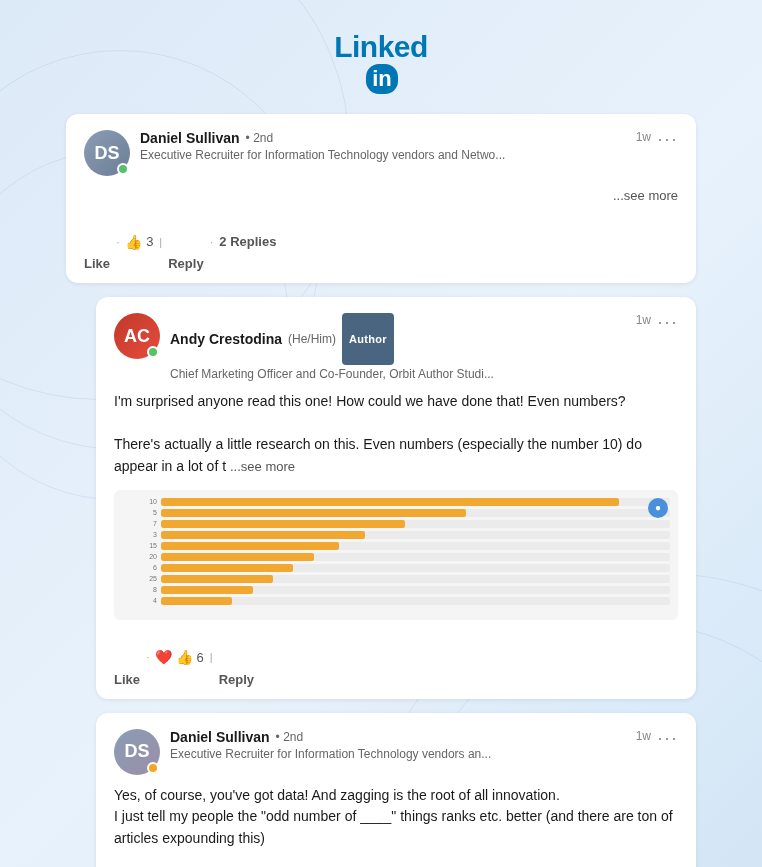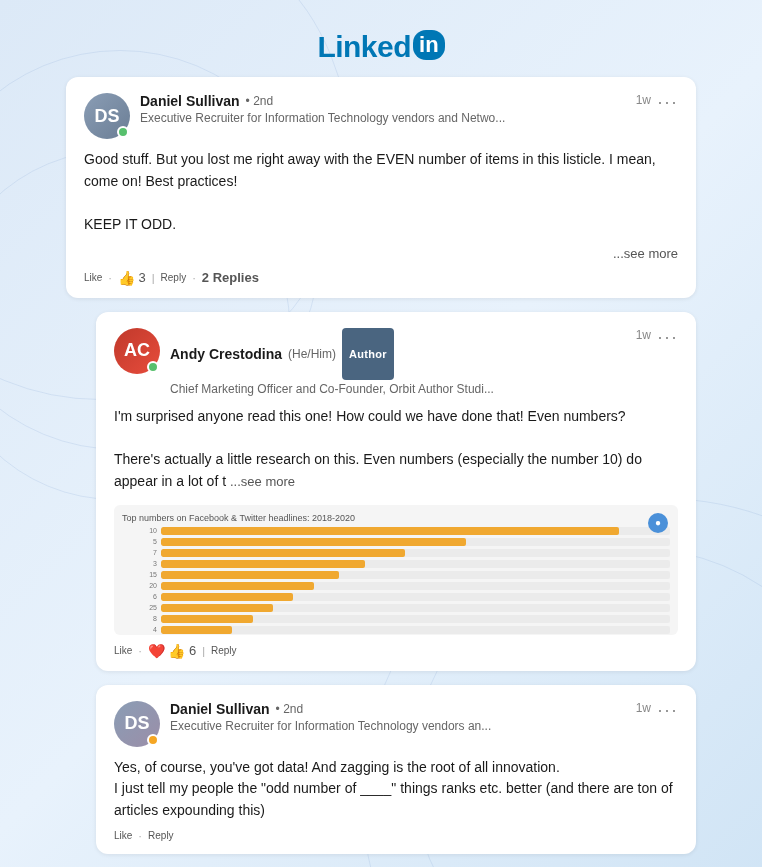--- a/index.html
+++ b/index.html
@@ -23,23 +23,24 @@
       overflow: hidden;
       z-index: 0;
     }
     .bg-circle {
       position: absolute;
       border-radius: 50%;
       border: 1px solid rgba(150,180,220,0.25);
     }
     .linkedin-logo {
       display: flex;
-      align-items: flex-start;
-      margin-bottom: 13px;
+      align-items: center;
+      margin-bottom: 20px;
       z-index: 1;
+      flex-direction: column;
     }
     .linkedin-text {
       font-size: 30px;
       font-weight: 700;
       color: #0077b5;
       letter-spacing: -0.5px;
     }
     .linkedin-in {
       background: #0077b5;
       color: white;
@@ -169,23 +170,24 @@
     .comment-actions {
       display: flex;
       align-items: center;
       gap: 6px;
       margin-top: 8px;
       font-size: 13px;
       color: #666;
     }
     .action-btn {
       color: #555;
-      font-weight: 400;
+      font-weight: 700;
       cursor: pointer;
-      font-size: 10px;
+      font-size: 13px;
+      margin-top: 44px;
     }
     .reaction-group {
       display: flex;
       align-items: center;
       gap: 3px;
     }
     .reaction-emoji {
       font-size: 14px;
     }
     .reaction-count {
@@ -295,24 +297,20 @@
             <span class="degree-badge">• 2nd</span>
           </div>
           <div class="author-title">Executive Recruiter for Information Technology vendors and Netwo...</div>
         </div>
       </div>
       <div class="comment-meta-right">
         <span class="time-label">1w</span>
         <span class="more-dots">···</span>
       </div>
     </div>
-    <div class="comment-body">
-      <span>Good stuff. But you lost me right away with the EVEN number of items in this listicle. I mean, come on! Best practices!</span><br><br>
-      <span>KEEP IT ODD.</span>
-    </div>
     <div style="text-align:right;">
       <span class="see-more">...see more</span>
     </div>
     <div class="comment-actions">
       <span class="action-btn">Like</span>
       <span class="dot-sep">·</span>
       <div class="reaction-group">
         <span class="reaction-emoji">👍</span>
         <span class="reaction-count">3</span>
       </div>
@@ -344,21 +342,20 @@
         <span class="more-dots">···</span>
       </div>
     </div>
     <div class="comment-body">
       <span>I'm surprised anyone read this one! How could we have done that! Even numbers?</span><br><br>
       <span>There's actually a little research on this. Even numbers (especially the number 10) do appear in a lot of t</span>
       <span class="see-more">...see more</span>
     </div>
 
     <div class="chart-area">
-      <div class="chart-title-row">Top numbers on Facebook &amp; Twitter headlines: 2018-2020</div>
       <div class="chart-icon">●</div>
       <div class="chart-bars" id="chart-bars-container">
 
       <div class="chart-bar-row">
             <div class="chart-bar-label">10</div>
             <div class="chart-bar-track">
               <div class="chart-bar-fill" style="width: 90%; background: rgb(240, 168, 48);"></div>
             </div>
           </div>
           <div class="chart-bar-row">

